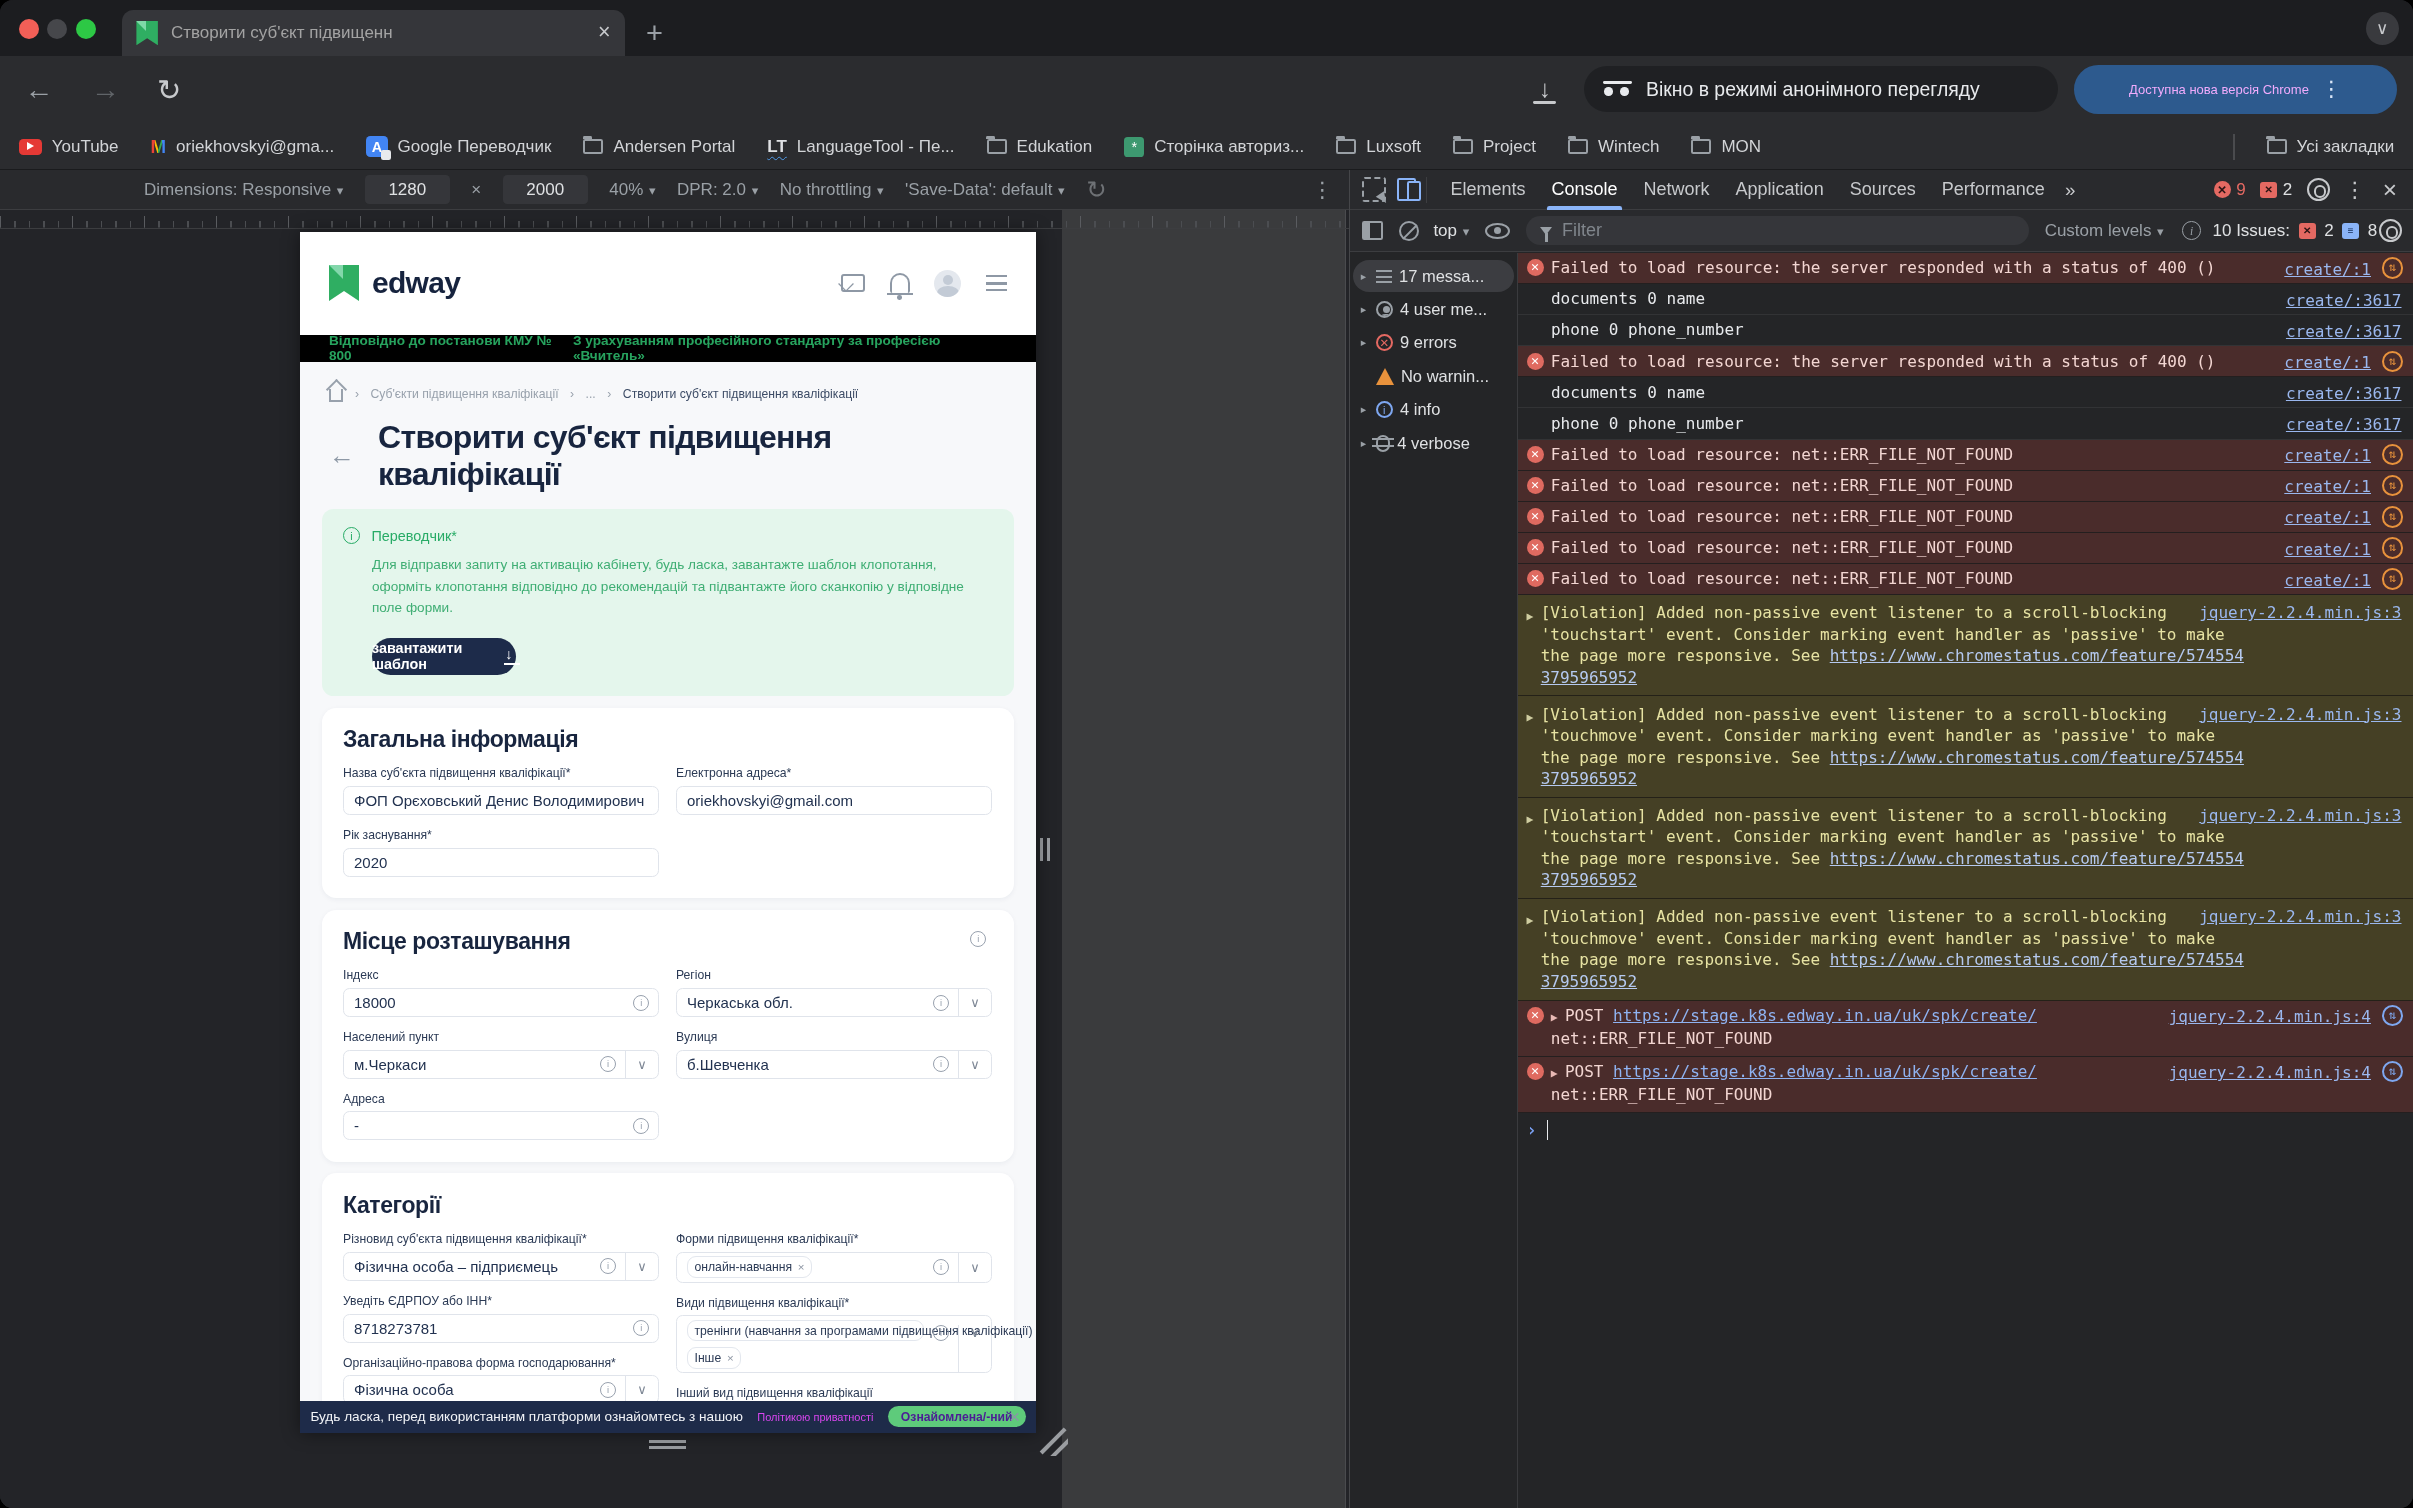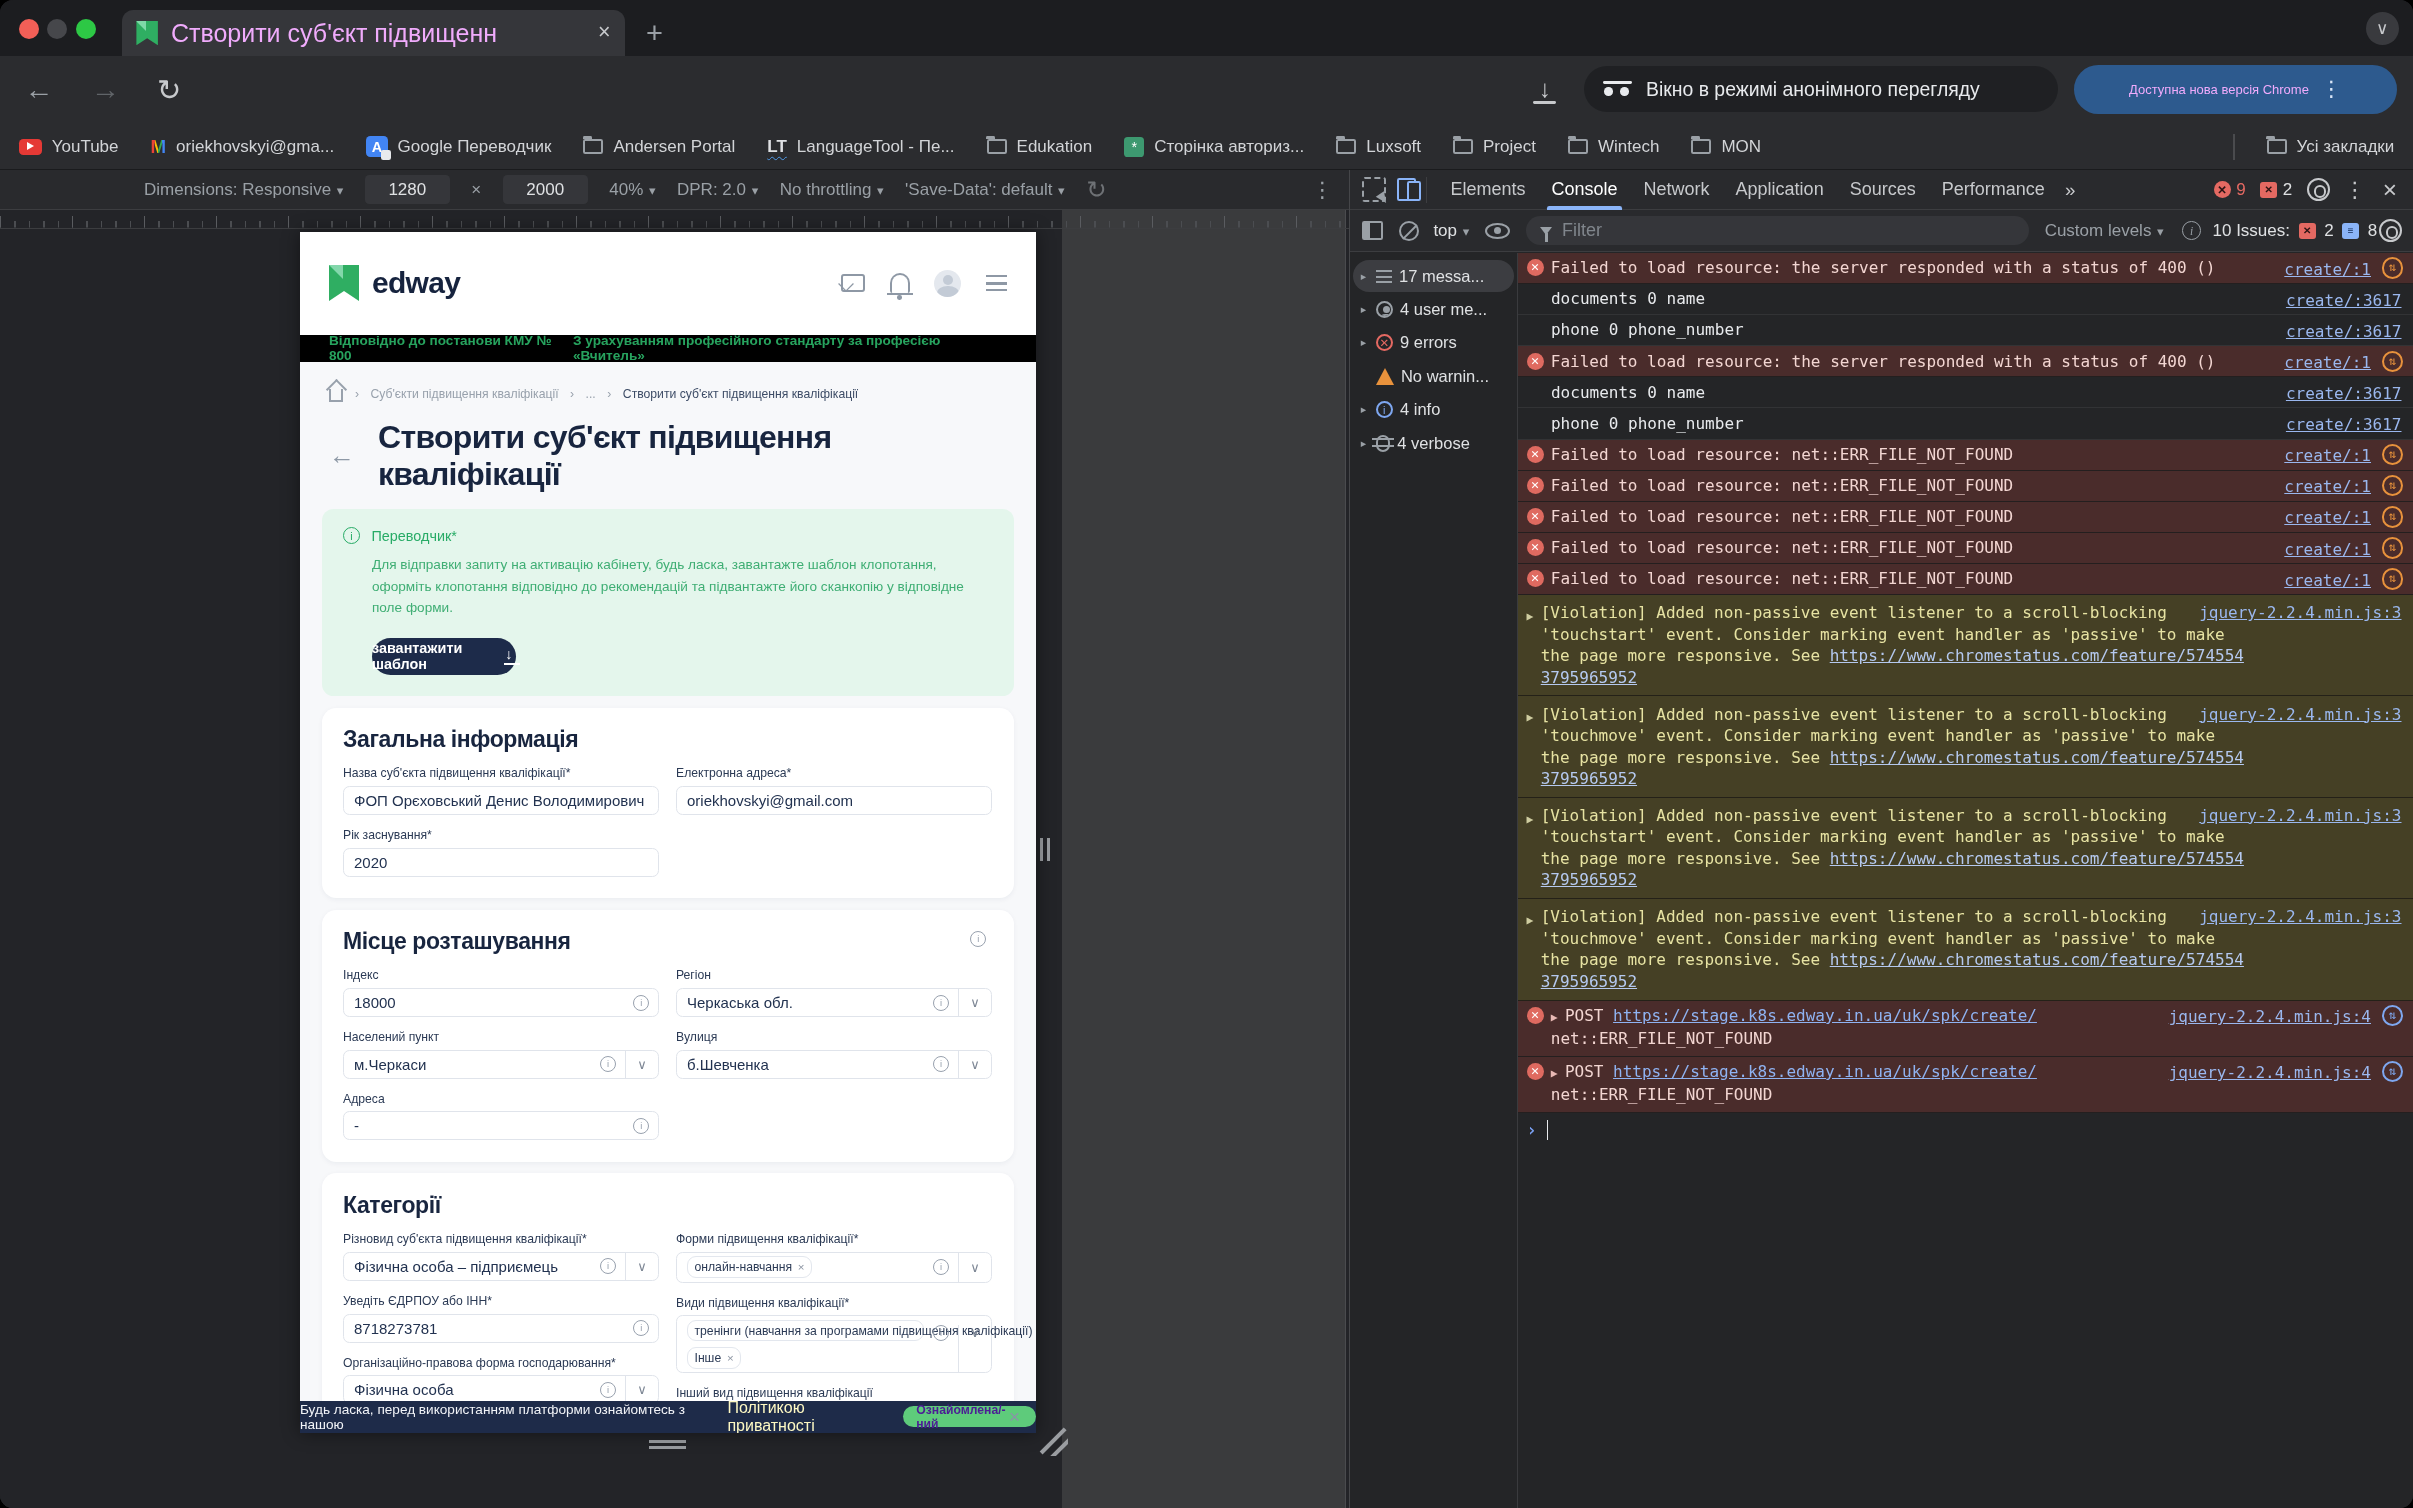--- a/index.html
+++ b/index.html
@@ -6,21 +6,21 @@
   html,body { width:2413px; height:1508px; background:#000; font-family:"Liberation Sans",sans-serif; }
   .window { position:absolute; inset:0; border-radius:13px; overflow:hidden; background:#232428; }
 
   
   .tabstrip { position:absolute; left:0; top:0; width:2413px; height:56px; background:#1c1d20; }
   .tl { position:absolute; top:18.7px; width:20px; height:20px; border-radius:50%; }
   .tl.red{left:18.7px;background:#f35f57;} .tl.grey{left:47px;background:#46474b;} .tl.green{left:76px;background:#2dc845;}
   .tab { position:absolute; left:122px; top:10px; width:503px; height:46px; background:#35363a; border-radius:11.5px 11.5px 0 0; display:flex; align-items:center; padding:0 14.4px; }
   .tab-fav { width:21.5px; height:24.4px; background:#2fae62; clip-path:polygon(0 0,100% 0,100% 100%,50% 72%,0 100%); margin-right:13px; position:relative; flex:none;}
   .tab-fav::after{content:"";position:absolute;left:0;top:0;border-style:solid;border-width:10px 0 0 10px;border-color:#7fd9a8 transparent transparent transparent;}
-  .tab-title { color:#f0abfc; font-size:25px; white-space:nowrap; overflow:hidden; max-width:402px; }
+  .tab-title { color:#a3a3a3; font-size:17px; white-space:nowrap; overflow:hidden; max-width:402px; }
   .tab-close { margin-left:auto; color:#c7c9cc; font-size:21.5px; line-height:1; }
   .newtab { position:absolute; left:646px; top:21.5px; color:#9aa0a6; font-size:29px; line-height:23px; }
   .winchev { position:absolute; right:14.4px; top:12.2px; width:33px; height:33px; border-radius:50%; background:#393a3e; color:#c7c9cc; font-size:17px; display:flex; align-items:center; justify-content:center; }
 
   .toolbar { position:absolute; left:0; top:56px; width:2413px; height:68px; background:#2b2c2f; }
   .navic { position:absolute; top:17px; font-size:29px; color:#9aa0a6; }
   .omnibox { position:absolute; left:223px; top:10px; width:1286px; height:46px; border-radius:23px; background:#1d1e21; display:flex; align-items:center; padding:0 20px; }
   .tuneic{ width:21.5px; height:18.7px; margin-right:18.7px; position:relative;}
   .tuneic::before{content:"";position:absolute;left:0;top:2.9px;width:21.5px;height:2.9px;background:#c7c9cc;border-radius:1.4px;}
   .tuneic::after{content:"";position:absolute;left:0;top:11.5px;width:21.5px;height:2.9px;background:#c7c9cc;border-radius:1.4px;}
@@ -123,21 +123,21 @@
   .chip .x{ color:#8b94a2; font-size:11.5px;}
   .ibox .ctrl{ display:flex; align-items:center; align-self:stretch; flex:none;}
   .ic-info{ width:16px; height:16px; border:1.4px solid #98a1ae; border-radius:50%; color:#98a1ae; font-size:9.3px; display:flex; align-items:center; justify-content:center; margin:0 8.6px; flex:none;}
   .vdiv{ width:1.4px; align-self:stretch; background:#e0e4eb; }
   .ddown{ width:32px; display:flex; align-items:center; justify-content:center; color:#7e8795; font-size:13px;}
   .ibox.tall{ align-items:flex-start;}
   .ibox.tall .ctrl{ align-items:flex-start; padding-top:8.6px;}
 
   .cookiebar{ position:absolute; left:0; bottom:0; width:736px; height:32px; background:#1e2b49; display:flex; align-items:center; justify-content:center; gap:14.4px;}
   .cookiebar .ctext{ font-size:13.6px; color:#f2f4f8;}
-  .cookiebar .clink{ font-size:16px; color:#fef9c3;}
+  .cookiebar .clink{ font-size:11px; color:#d946ef;}
   .cookie-btn{ height:21.5px; border-radius:10.8px; background:#5ecb7b; color:#4c1d95; font-size:12.2px; font-weight:bold; display:flex; align-items:center; padding:0 13px;}
   .cookie-x{ position:absolute; right:16px; color:#8b93a8; font-size:18.7px;}
 
   
   .devtools{ position:absolute; left:1349px; top:0; right:0; bottom:0; background:#242527; border-left:1.4px solid #454649;}
   .dt-tabrow{ height:40px; background:#292a2d; border-bottom:0.7px solid #3c3d40; display:flex; align-items:center; position:relative;}
   .dt-icon{ width:24.4px; height:24.4px; margin-left:11.5px; position:relative; }
   .ic-inspect{ border:2.2px dashed #9aa0a6; border-radius:2.9px;}
   .ic-inspect::after{content:"";position:absolute;right:-4.3px;bottom:-4.3px;border-style:solid;border-width:11.5px 5.7px 0 5.7px;border-color:#9aa0a6 transparent transparent transparent;transform:rotate(-35deg);}
   .ic-device{ border:2.2px solid #8ab4f8; border-radius:2.2px; width:18.7px; height:23px;}

